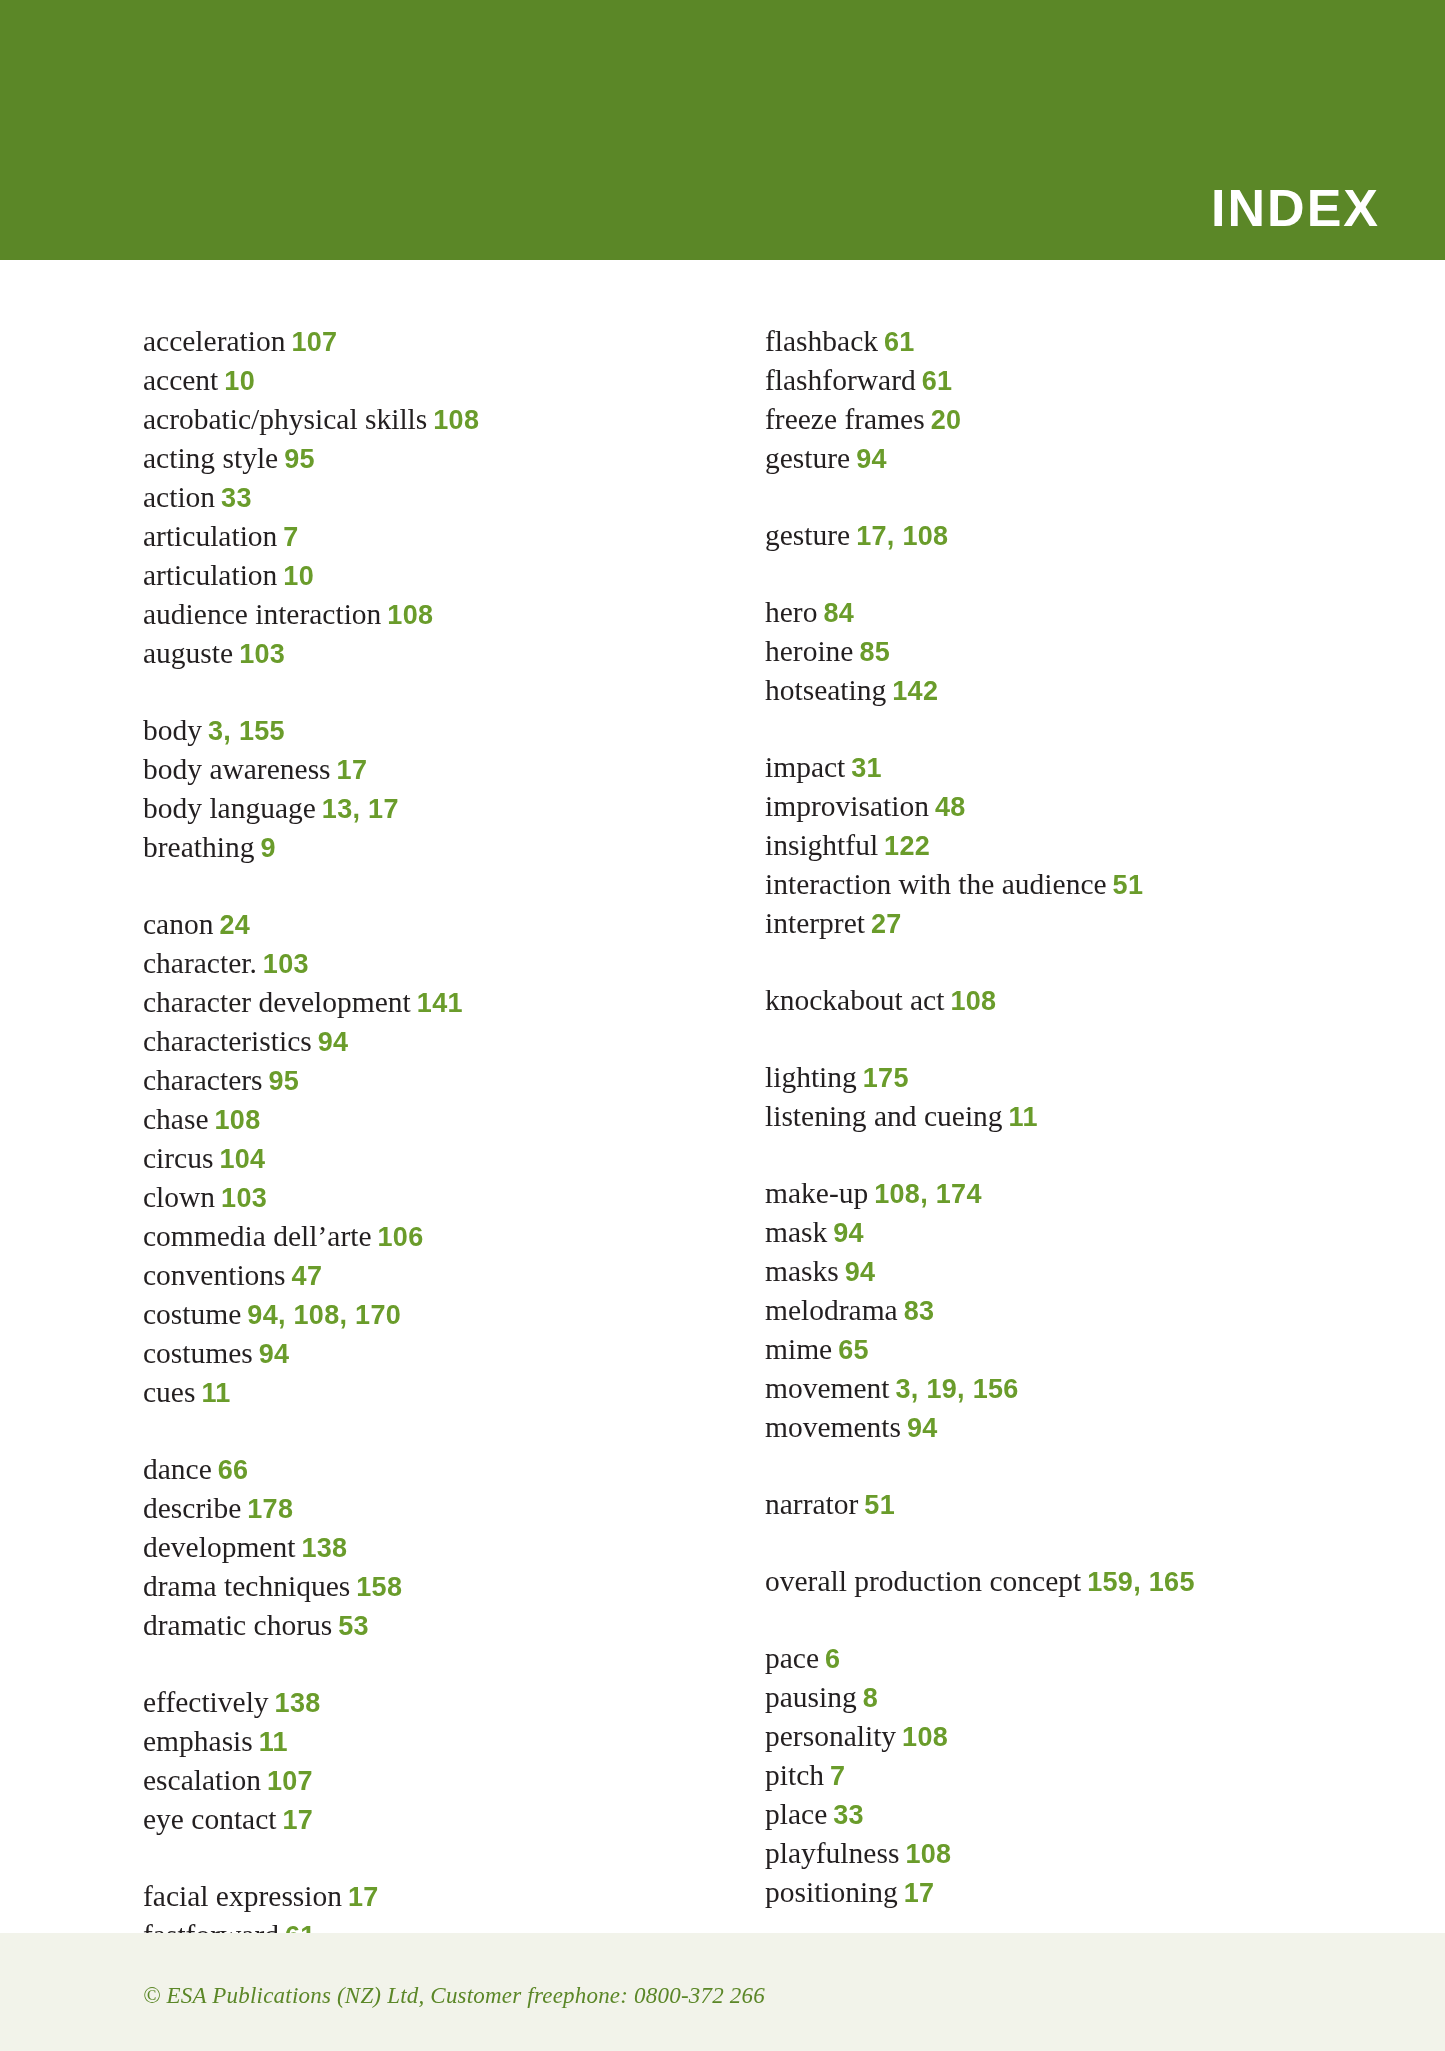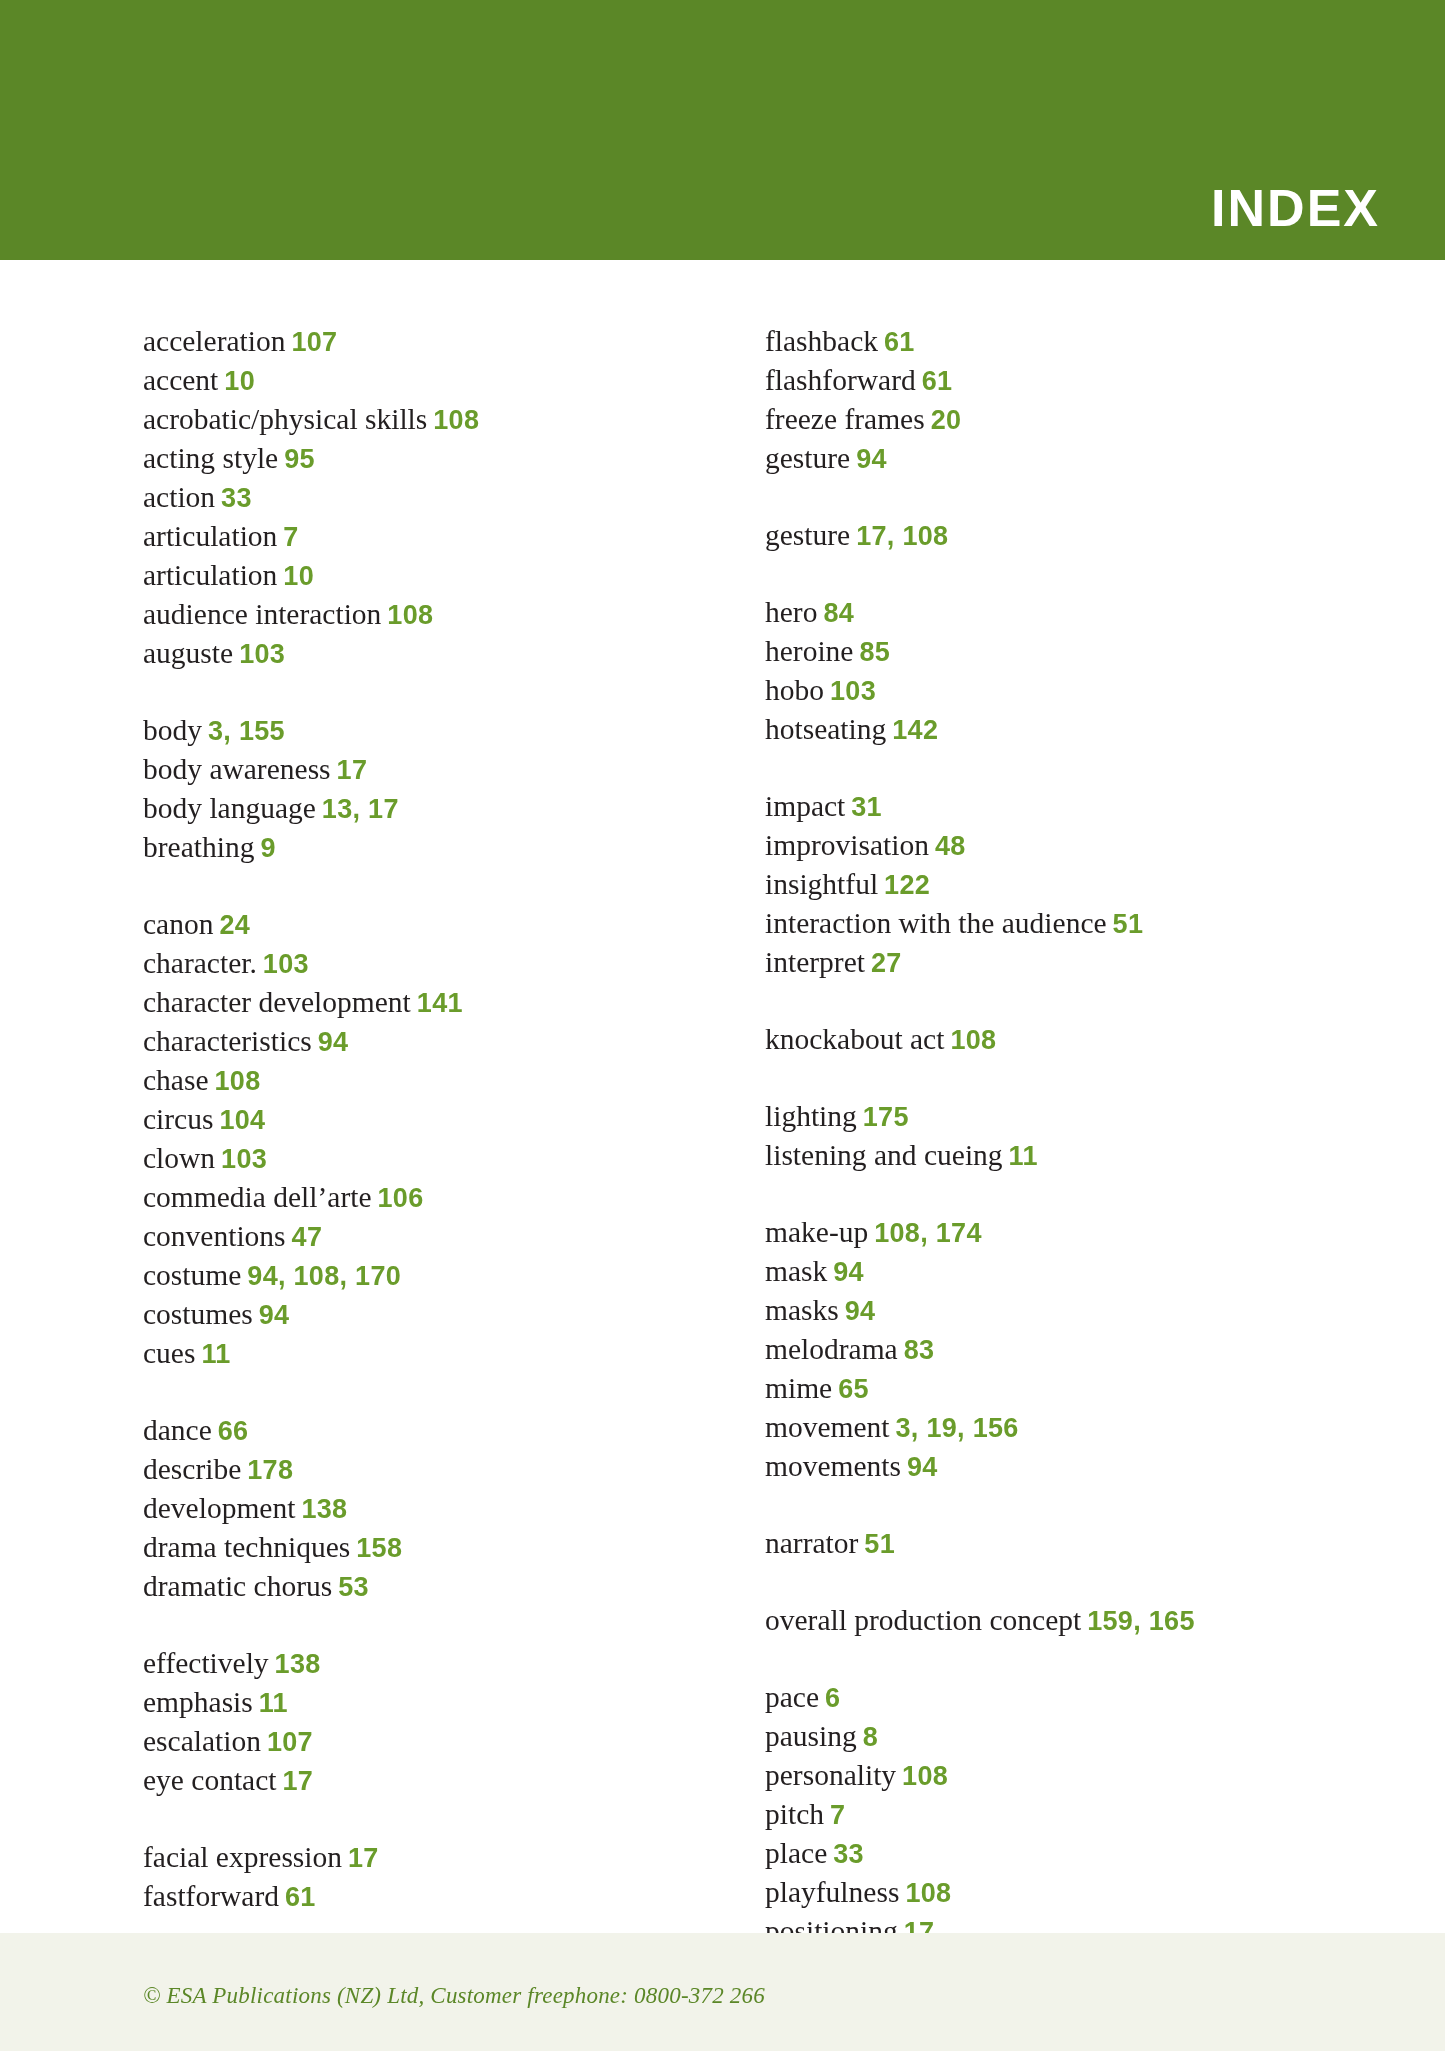--- a/index.html
+++ b/index.html
@@ -122,20 +122,21 @@
         <div class="gap"></div>
         <div class="entry"><span class="term">body</span><span class="pages">3, 155</span></div>
         <div class="entry"><span class="term">body awareness</span><span class="pages">17</span></div>
         <div class="entry"><span class="term">body language</span><span class="pages">13, 17</span></div>
         <div class="entry"><span class="term">breathing</span><span class="pages">9</span></div>
         <div class="gap"></div>
         <div class="entry"><span class="term">canon</span><span class="pages">24</span></div>
         <div class="entry"><span class="term">character.</span><span class="pages">103</span></div>
         <div class="entry"><span class="term">character development</span><span class="pages">141</span></div>
         <div class="entry"><span class="term">characteristics</span><span class="pages">94</span></div>
+        <div class="entry"><span class="term">characters</span><span class="pages">95</span></div>
         <div class="entry"><span class="term">chase</span><span class="pages">108</span></div>
         <div class="entry"><span class="term">circus</span><span class="pages">104</span></div>
         <div class="entry"><span class="term">clown</span><span class="pages">103</span></div>
         <div class="entry"><span class="term">commedia dell’arte</span><span class="pages">106</span></div>
         <div class="entry"><span class="term">conventions</span><span class="pages">47</span></div>
         <div class="entry"><span class="term">costume</span><span class="pages">94, 108, 170</span></div>
         <div class="entry"><span class="term">costumes</span><span class="pages">94</span></div>
         <div class="entry"><span class="term">cues</span><span class="pages">11</span></div>
         <div class="gap"></div>
         <div class="entry"><span class="term">dance</span><span class="pages">66</span></div>
@@ -155,21 +156,20 @@
     <div class="column col-right" id="col-right">
         <div class="entry"><span class="term">flashback</span><span class="pages">61</span></div>
         <div class="entry"><span class="term">flashforward</span><span class="pages">61</span></div>
         <div class="entry"><span class="term">freeze frames</span><span class="pages">20</span></div>
         <div class="entry"><span class="term">gesture</span><span class="pages">94</span></div>
         <div class="gap"></div>
         <div class="entry"><span class="term">gesture</span><span class="pages">17, 108</span></div>
         <div class="gap"></div>
         <div class="entry"><span class="term">hero</span><span class="pages">84</span></div>
         <div class="entry"><span class="term">heroine</span><span class="pages">85</span></div>
-        <div class="entry"><span class="term">hobo</span><span class="pages">103</span></div>
         <div class="entry"><span class="term">hotseating</span><span class="pages">142</span></div>
         <div class="gap"></div>
         <div class="entry"><span class="term">impact</span><span class="pages">31</span></div>
         <div class="entry"><span class="term">improvisation</span><span class="pages">48</span></div>
         <div class="entry"><span class="term">insightful</span><span class="pages">122</span></div>
         <div class="entry"><span class="term">interaction with the audience</span><span class="pages">51</span></div>
         <div class="entry"><span class="term">interpret</span><span class="pages">27</span></div>
         <div class="gap"></div>
         <div class="entry"><span class="term">knockabout act</span><span class="pages">108</span></div>
         <div class="gap"></div>

